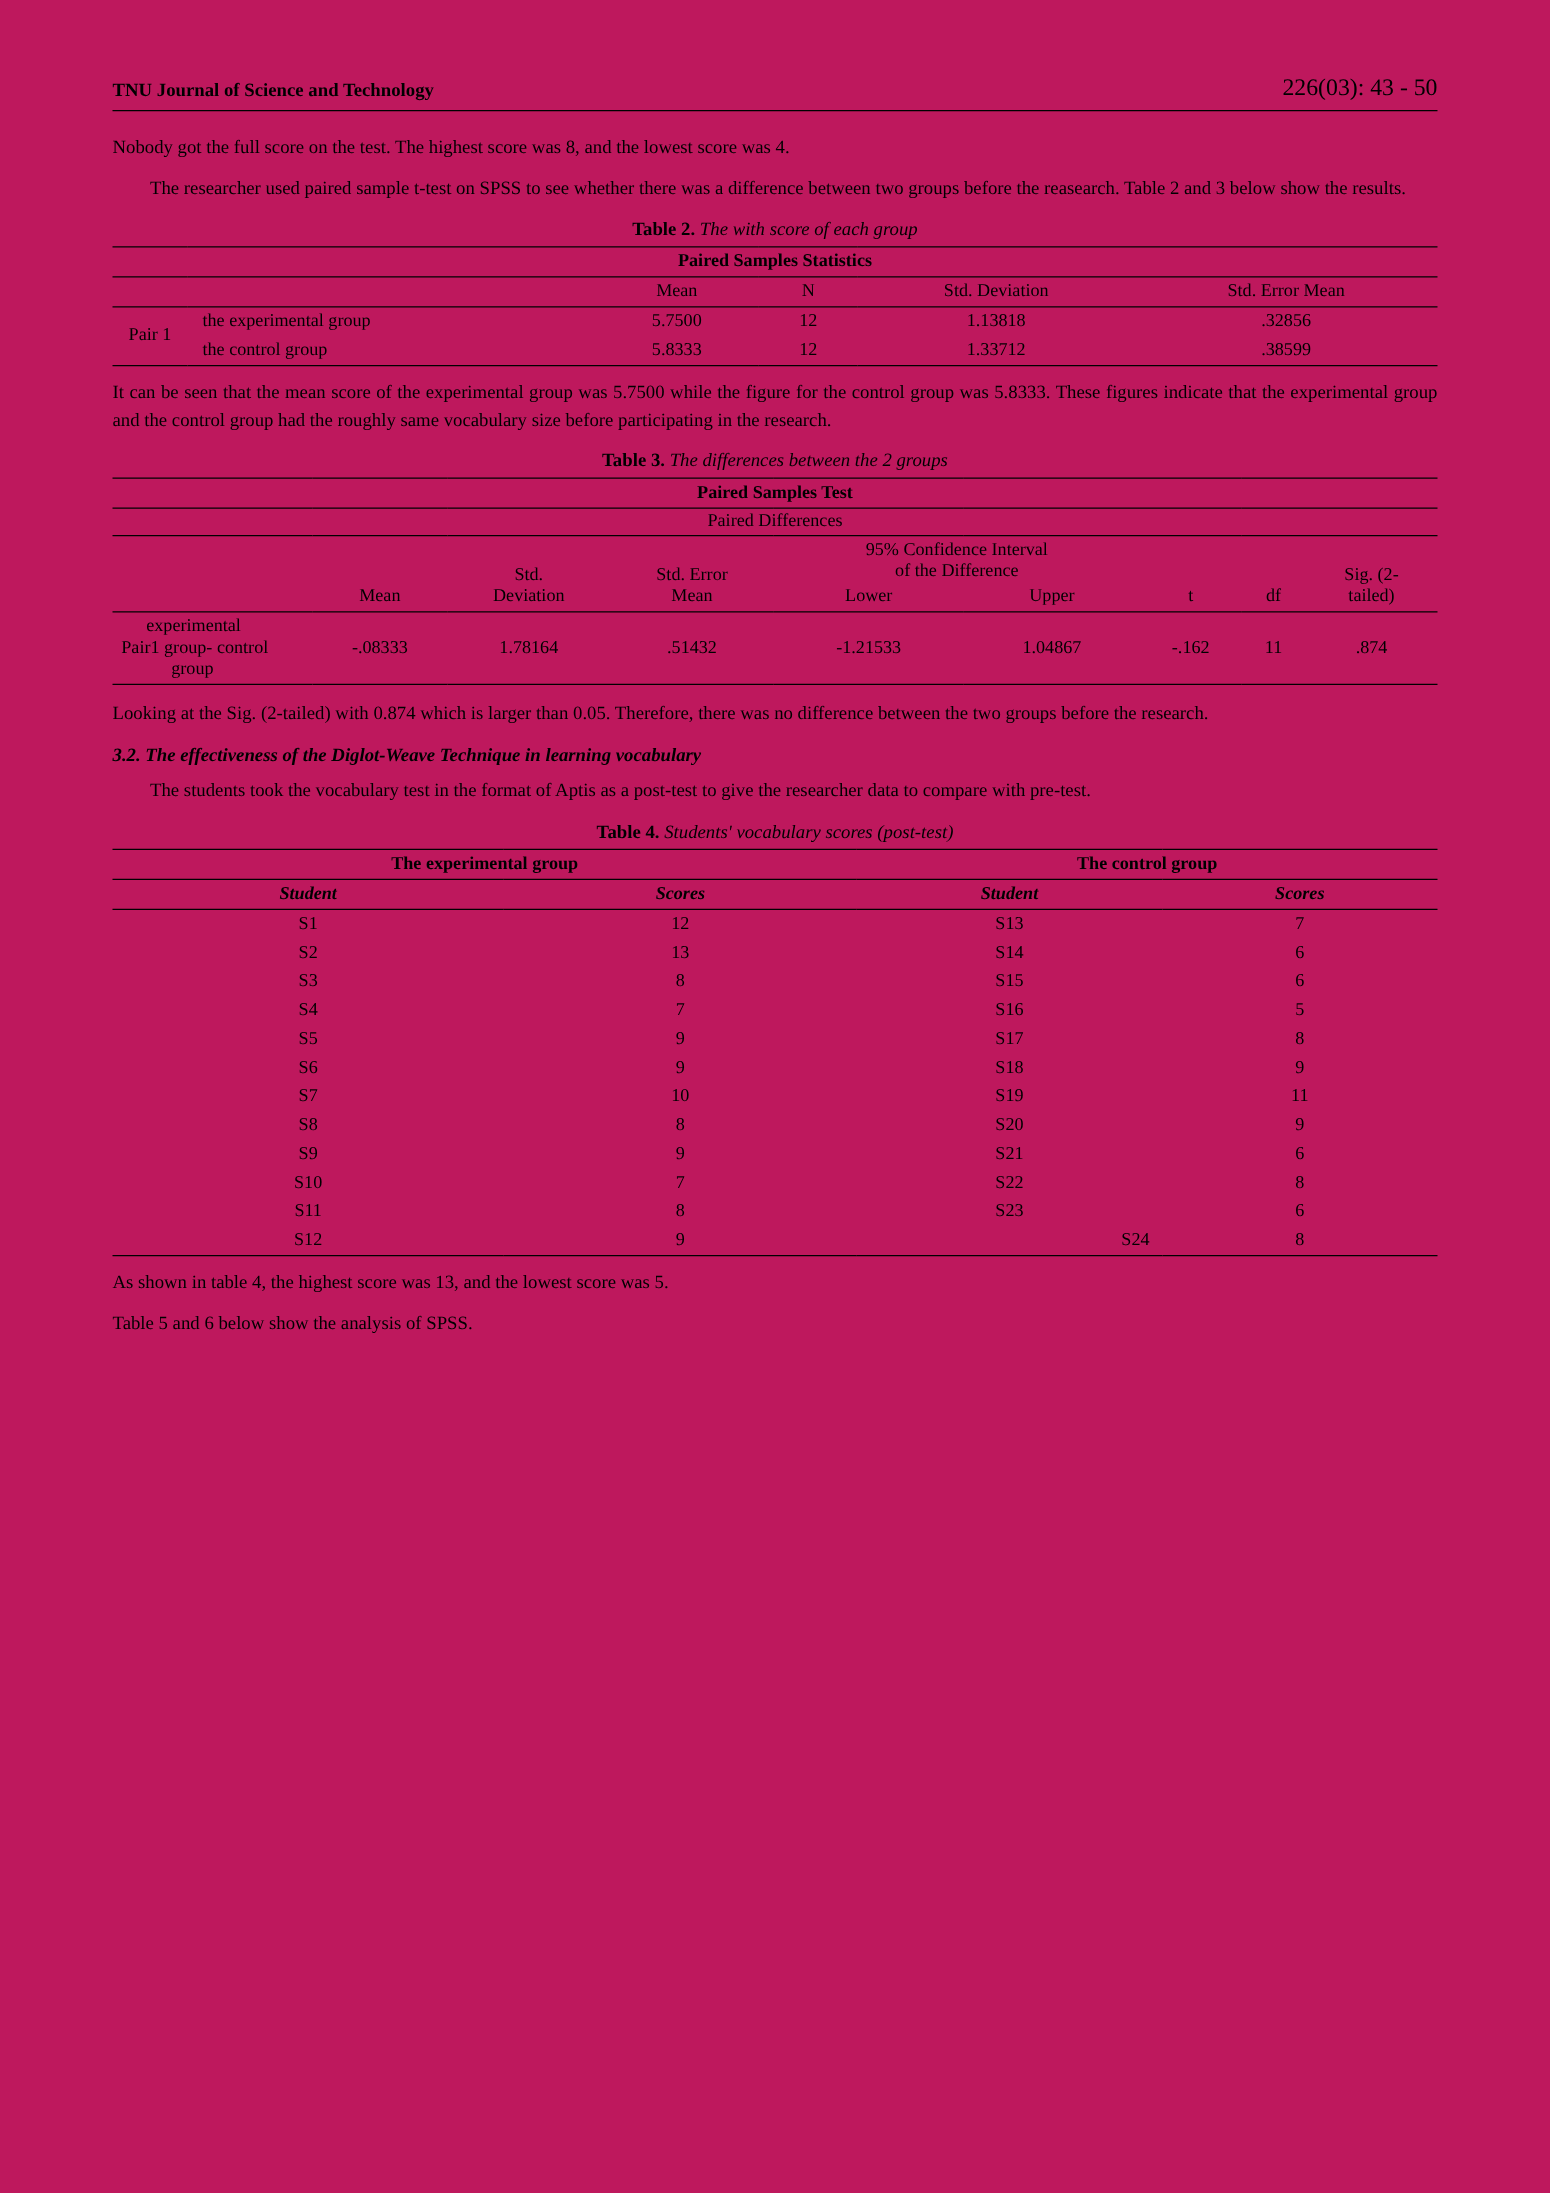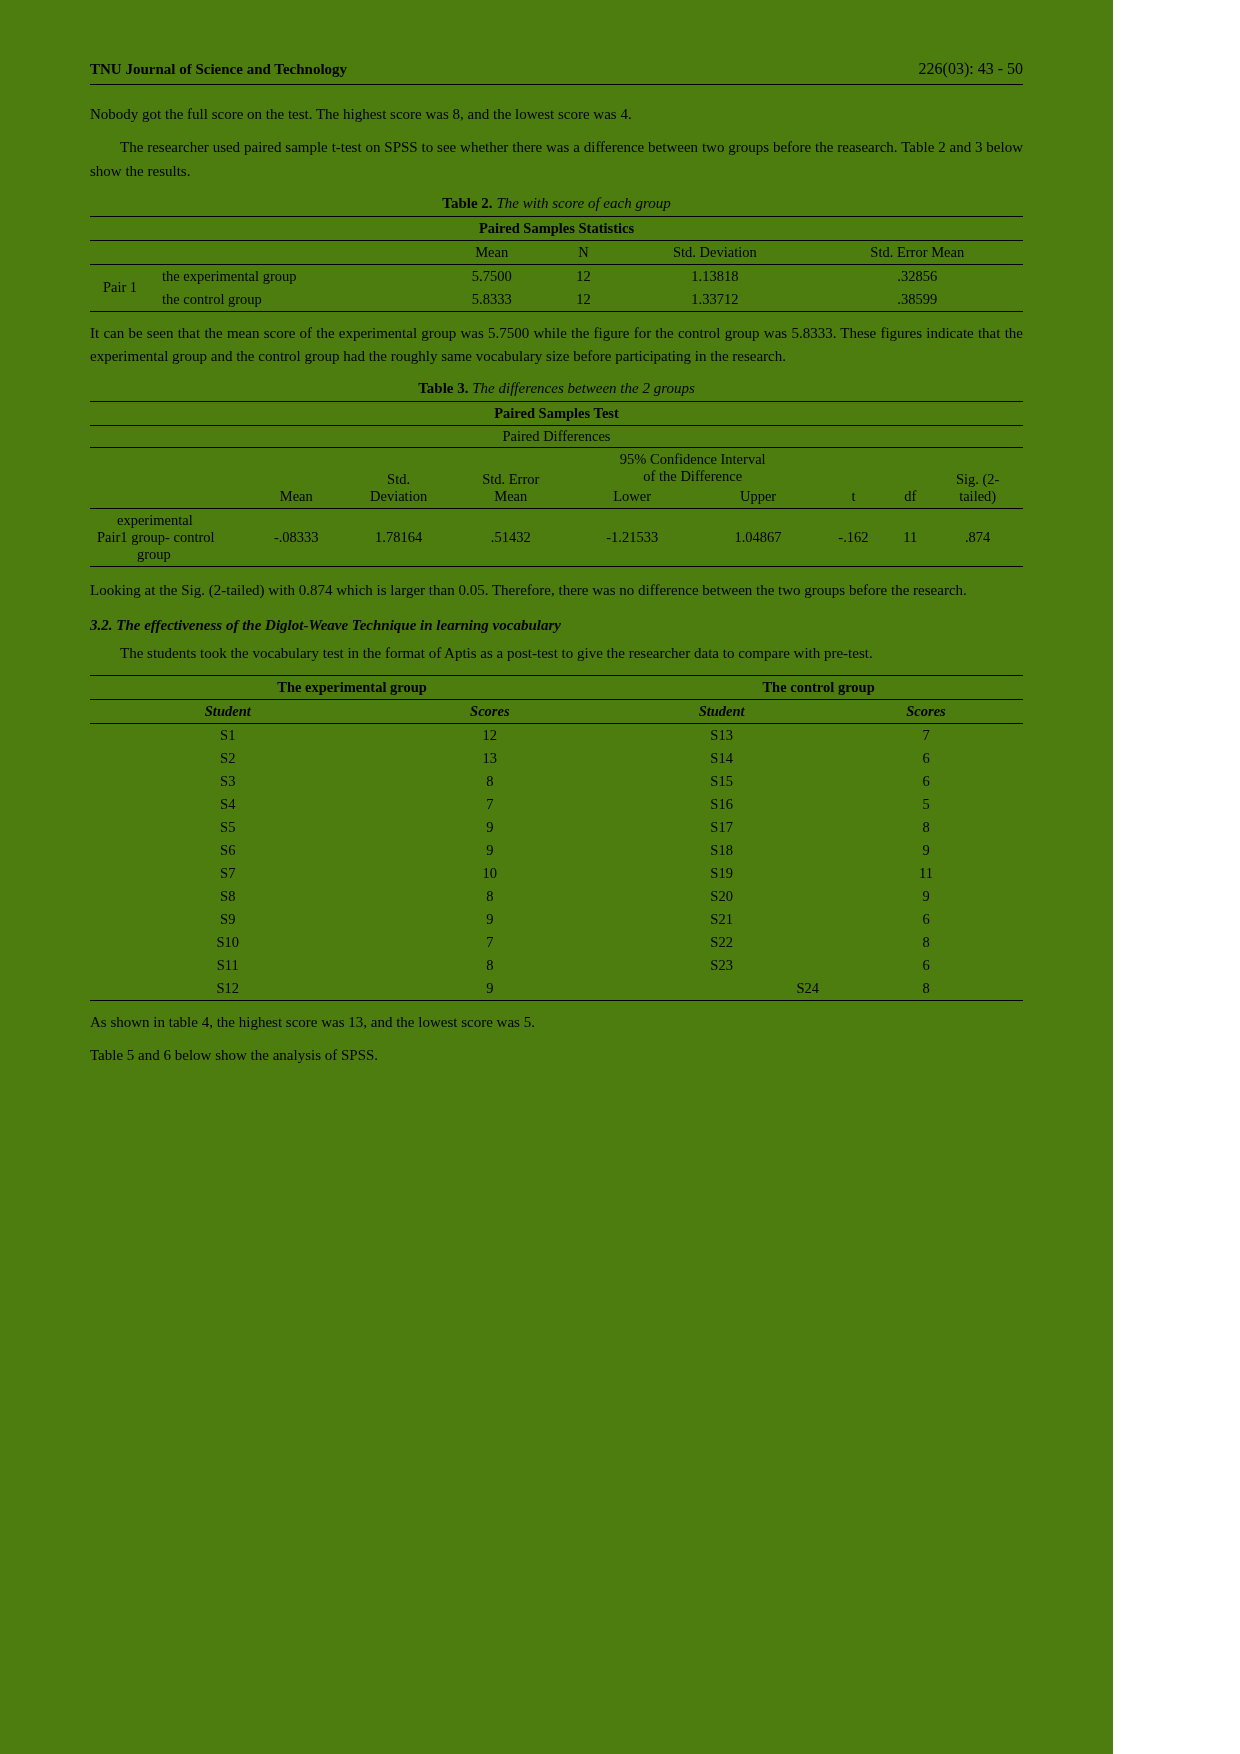--- a/index.html
+++ b/index.html
@@ -6,40 +6,40 @@
     body {
       font-family: "Times New Roman", Times, serif;
       font-size: 15px;
       background: #fff;
       color: #000;
       width: 1240px;
       min-height: 1754px;
       padding: 0;
     }
     .page {
-      width: 1113px;
+      width: 1240px;
       min-height: 1754px;
       padding: 60px 90px 80px 90px;
-      background: #4d7c0f;
+      background: #be185d;
       position: relative;
     }
     .header-bar {
       display: flex;
       justify-content: space-between;
       align-items: flex-end;
       border-bottom: 1.5px solid #000;
       padding-bottom: 6px;
       margin-bottom: 18px;
     }
     .header-title {
       font-weight: bold;
       font-size: 15px;
     }
     .header-issue {
-      font-size: 16px;
+      font-size: 19px;
     }
     .body-text {
       font-size: 15px;
       line-height: 1.55;
       margin-bottom: 10px;
       text-align: justify;
     }
     .body-text-indent {
       text-indent: 2em;
     }
@@ -201,20 +201,23 @@
       </tr>
     </tbody>
   </table>
 
   <p class="body-text" style="margin-top:12px;">Looking at the Sig. (2-tailed) with 0.874 which is larger than 0.05. Therefore, there was no difference between the two groups before the research.</p>
 
   <p class="section-heading">3.2. The effectiveness of the Diglot-Weave Technique in learning vocabulary</p>
 
   <p class="body-text body-text-indent">The students took the vocabulary test in the format of Aptis as a post-test to give the researcher data to compare with pre-test.</p>
 
+  <p class="table-caption">
+    <span class="bold">Table 4.</span><span class="italic"> Students' vocabulary scores (post-test)</span>
+  </p>
 
   <table class="tbl4 tbl-outer-border">
     <thead>
       <tr>
         <td colspan="2" style="text-align:center; border-bottom:1px solid #000; font-weight:bold;">The experimental group</td>
         <td colspan="2" style="text-align:center; border-bottom:1px solid #000; font-weight:bold;">The control group</td>
       </tr>
       <tr>
         <td style="border-bottom:1px solid #000; font-weight:bold; font-style:italic; text-align:center;">Student</td>
         <td style="border-bottom:1px solid #000; font-weight:bold; font-style:italic; text-align:center;">Scores</td>

